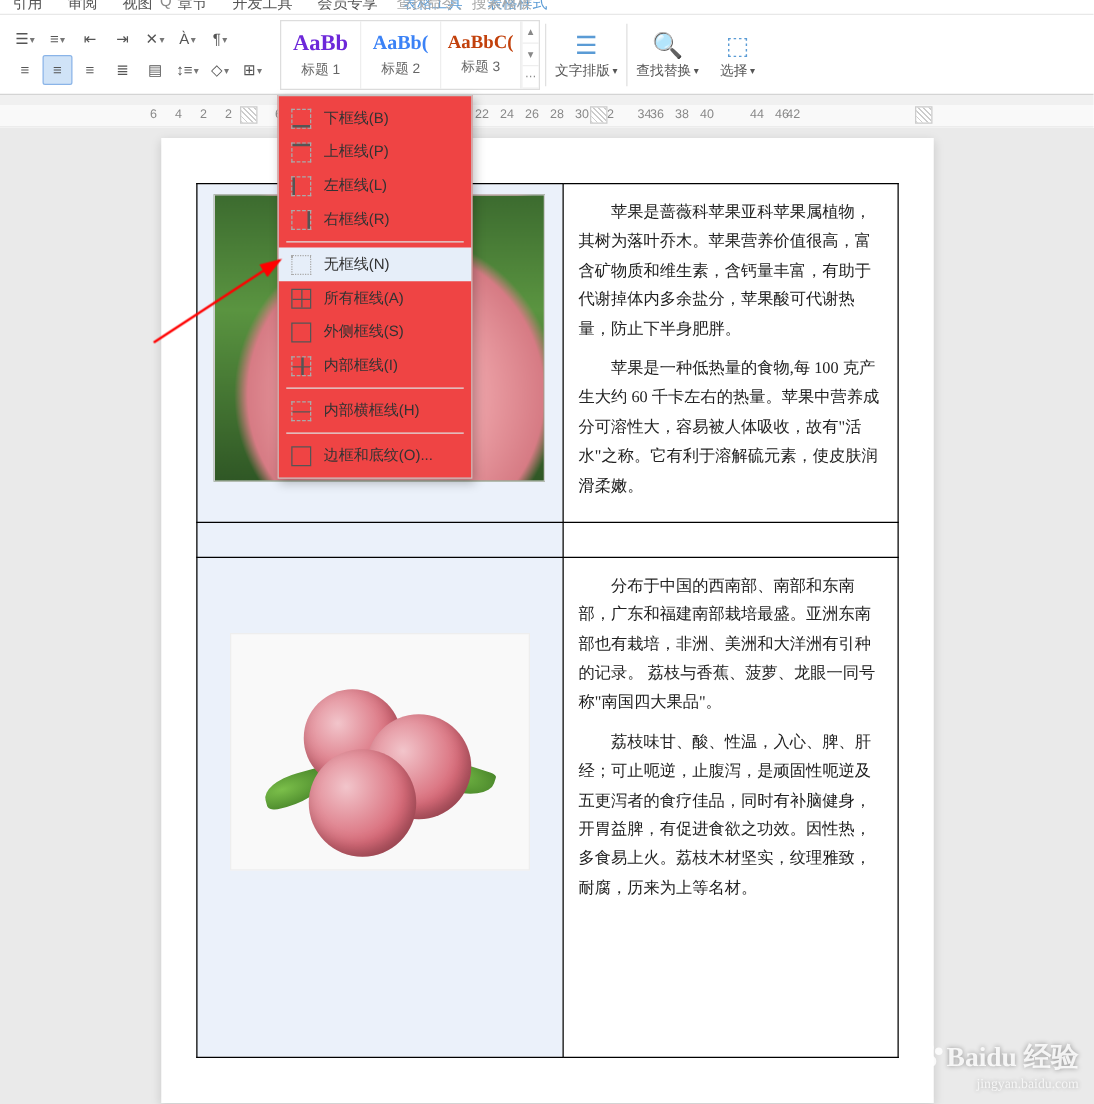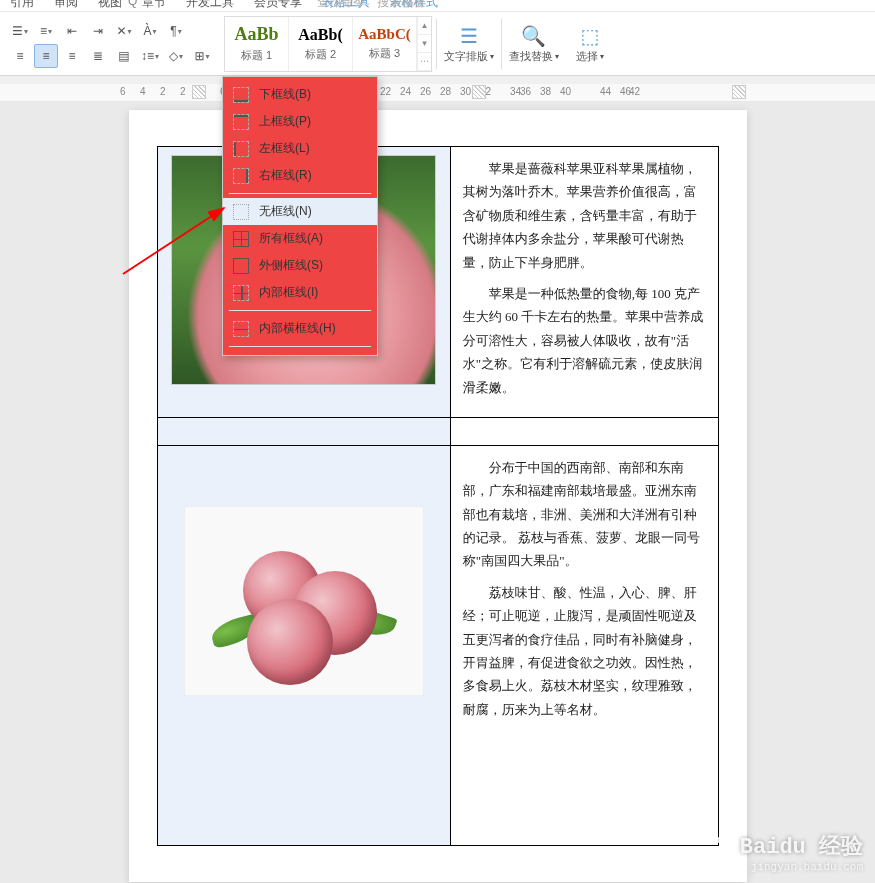--- a/index.html
+++ b/index.html
@@ -84,25 +84,25 @@
     width: 64px;
     display: flex;
     flex-direction: column;
     align-items: center;
     justify-content: center;
     border-right: 1px solid #eee;
     cursor: pointer;
   }
   .style-item .prev {
     font-family: serif;
-    color: #4d7c0f;
+    color: #6d28d9;
   }
   .style-item .s1 { font-size: 13px; color: #777; }
   .style-item .s2 { font-size: 18px; font-weight: bold; }
-  .style-item .s3 { font-size: 16px; font-weight: bold; color: #000000; }
+  .style-item .s3 { font-size: 16px; font-weight: bold; color: #3b82f6; }
   .style-item .s4 { font-size: 15px; font-weight: bold; color: #c2410c; }
   .style-item .lbl { font-size: 11px; color: #666; margin-top: 3px; }
   .style-scroll {
     width: 14px;
     display: flex;
     flex-direction: column;
     border-left: 1px solid #eee;
   }
   .style-scroll div {
     flex: 1;
@@ -269,21 +269,21 @@
     z-index: 101;
     pointer-events: none;
   }
   
   .watermark {
     position: absolute;
     right: 12px;
     bottom: 10px;
     text-align: right;
     color: rgba(255,255,255,0.85);
-    font-family: Liberation Mono, monospace;
+    font-family: Liberation Serif, serif;
     pointer-events:none;
     z-index:50;
     text-shadow:0 0 4px rgba(0,0,0,0.4);
   }
   .watermark .big { font-size: 22px; font-weight: bold; }
   .watermark .sm { font-size: 11px; opacity: 0.8; }
   .paw{display:inline-block;position:relative;width:24px;height:22px;margin-right:2px;vertical-align:-4px;}
   .paw i{position:absolute;background:rgba(255,255,255,0.85);border-radius:50%;}
 </style>
 </head>
@@ -481,20 +481,24 @@
     <div class="dd-item">
       <span class="icn b-in"></span>
       <span>内部框线(I)</span>
     </div>
     <div class="dd-sep"></div>
     <div class="dd-item">
       <span class="icn b-h"></span>
       <span>内部横框线(H)</span>
     </div>
     <div class="dd-sep"></div>
+    <div class="dd-item">
+      <span class="icn b-full"></span>
+      <span>边框和底纹(O)...</span>
+    </div>
   </div>
 
 <svg class="arrow" width="130" height="80">
   <defs>
       <marker id="ah" markerWidth="10" markerHeight="10" refX="8" refY="3" orient="auto">
     <path d="M0,0 L9,3 L0,6 Z" fill="#ff0000"></path>
       </marker>
     </defs>
   <line x1="5" y1="72" x2="106" y2="6" stroke="#ff0000" stroke-width="2" marker-end="url(#ah)"></line>
 </svg>

